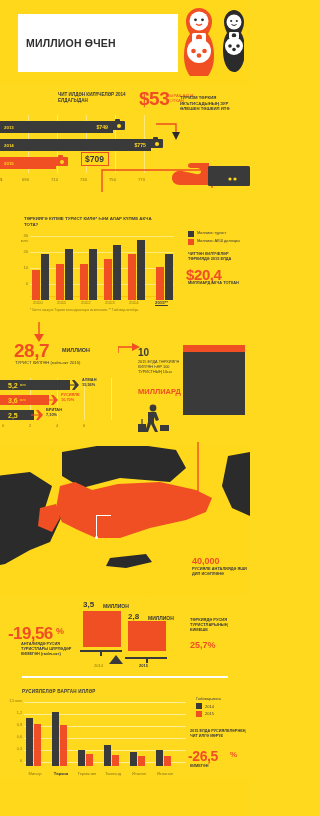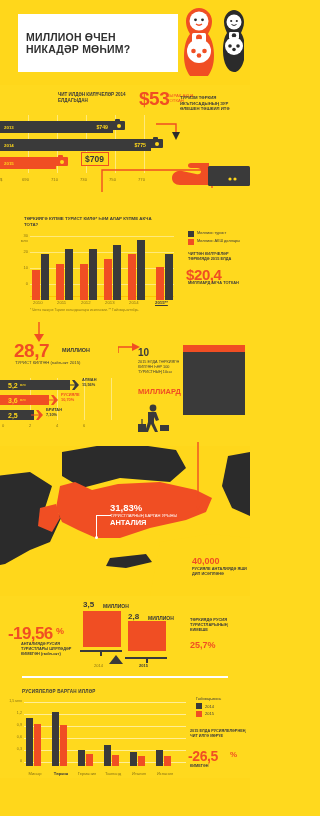--- a/index.html
+++ b/index.html
@@ -157,21 +157,20 @@
   .arrow { position:absolute; }
 </style>
 </head>
 <body>
 
 <div class="wrap">
 
   <div class="header">
     <div class="title-box">
       <div>МИЛЛИОН ӨЧЕН</div>
-      <div>НИКАДӘР МӨҺИМ?</div>
     </div>
     <svg class="dolls" viewBox="0 0 78 68">
       <g>
         <path d="M58 14c0-7 5-12 10-12s10 5 10 12c0 5-2 8-3 11 3 4 4 11 4 18 0 12-5 21-11 21s-11-9-11-21c0-7 1-14 4-18-1-3-3-6-3-11z" fill="#2b2b2b"></path>
         <circle cx="68" cy="14" r="7.5" fill="#fff"></circle>
         <circle cx="65.2" cy="13" r="1.1" fill="#2b2b2b"></circle>
           <circle cx="70.8" cy="13" r="1.1" fill="#2b2b2b"></circle>
         <path d="M65.5 16.5q2.5 2 5 0" stroke="#2b2b2b" stroke-width="1" fill="none"></path>
         <rect x="63" y="24" width="10" height="7" rx="1.4" fill="#fff"></rect>
           <circle cx="68" cy="27.5" r="2.2" fill="#2b2b2b"></circle>
@@ -501,25 +500,20 @@
       <path d="M228 10 L250 6 L250 70 L232 62 L222 40 Z" fill="#2b2b2b"></path>
       <path d="M60 40 L75 36 L92 44 L118 38 L160 36 L196 44 L212 52 L206 66 L186 74 L150 82 L120 92 L96 92 L78 84 L62 76 L56 62 Z" fill="#F04E23"></path>
       <path d="M40 62 L56 58 L60 72 L52 86 L38 80 Z" fill="#F04E23"></path>
       <path d="M110 112 L146 108 L152 116 L126 122 L106 120 Z" fill="#2b2b2b"></path>
       <path d="M160 96 L210 88 L250 92 L250 150 L150 150 Z" fill="#FFD71B"></path>
     </svg>
   </div>
   <div class="leader2"></div>
   <div class="leader"></div>
   <div class="dot"></div>
-  <div class="callout">
-    <div class="pc">31,83%</div>
-    <div class="t1">ТУРИСТЛАРНЫҢ БАРГАН УРЫНЫ</div>
-    <div class="t2">АНТАЛИЯ</div>
-  </div>
   <svg class="arrow" style="left:196px; top:442px; width:26px; height:72px;" viewBox="0 0 26 72">
     <path d="M2 0 L2 60" stroke="#F04E23" stroke-width="1.4" fill="none"></path>
       <path d="M-3 58 L7 58 L2 68 Z" fill="#F04E23"></path>
   </svg>
   <div class="n40">40,000</div>
   <div class="cap40">РУСИЯЛЕ АНТАЛИЯДӘ ЯШИ ДИП ИСӘПЛӘНӘ</div>
 
   <div class="n1956">-19,56</div>
   <div class="p1956">%</div>
   <div class="cap1956">АНТАЛИЯДӘ РУСИЯ ТУРИСТЛАРЫ ШҮРЛӘДӘР КИМЕГӘН (гыйн-окт)</div>

